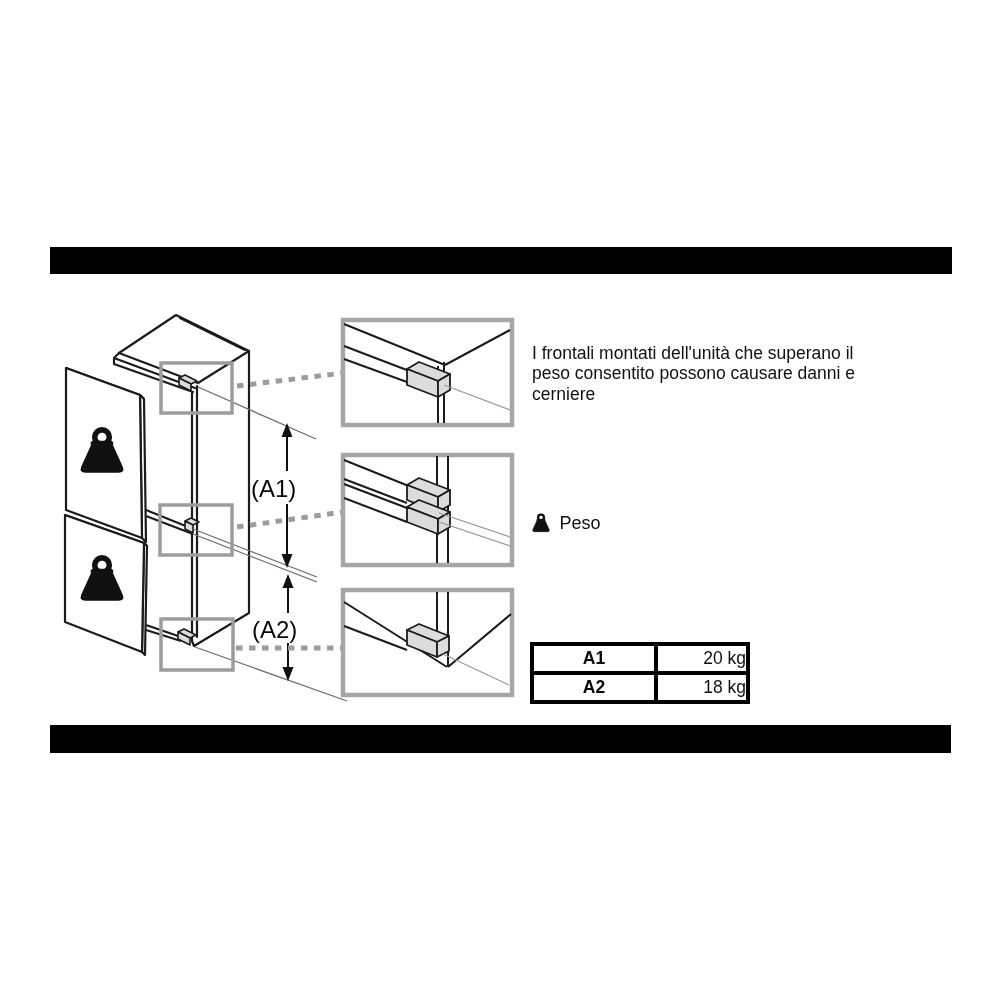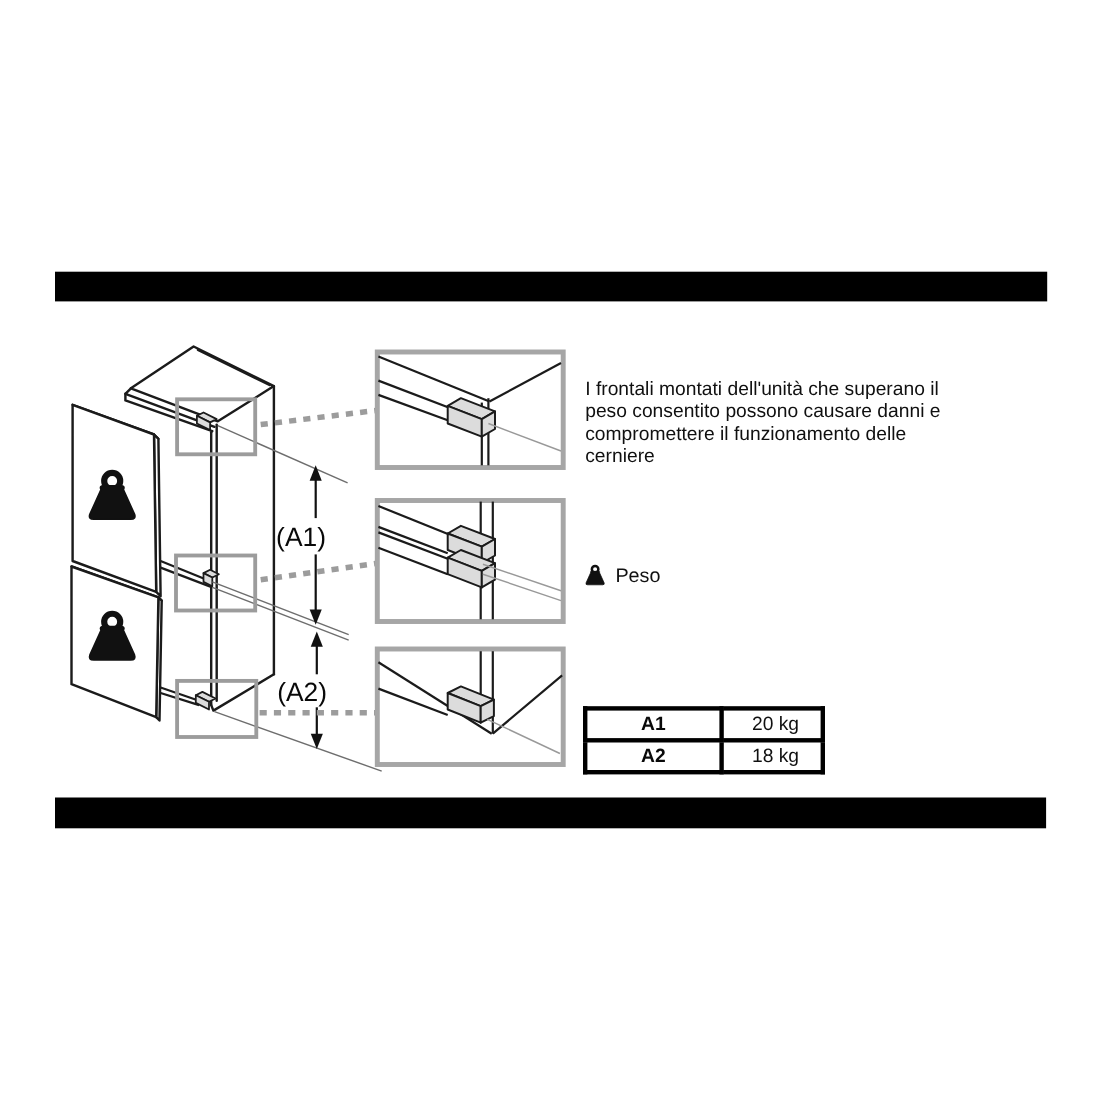--- a/index.html
+++ b/index.html
@@ -34,21 +34,21 @@
     border:4px solid #000000;
     height:25px;
     font-size:17.5px;
     padding:0;
     background:#fff;
   }
   .spec-table .key{
     width:120px;text-align:center;font-weight:bold;color:#090909;
   }
   .spec-table .val{
-    width:82px;text-align:center;padding-left:6px;color:#101010;
+    width:82px;text-align:right;padding-left:6px;color:#101010;
   }
 </style>
 </head>
 <body>
 
 <div class="abs bar" style="left:50px;top:247px;width:902px;height:27px;"></div>
 <div class="abs bar" style="left:50px;top:725px;width:901px;height:28px;"></div>
 
 <svg class="abs" style="left:0;top:0;" width="1000" height="1000" viewBox="0 0 1000 1000">
   <defs>
@@ -192,21 +192,20 @@
 
 <div class="abs dim-label" style="left:251px;top:475px;">(A1)</div>
 <div class="abs dim-label" style="left:252px;top:616px;">(A2)</div>
 
 <div class="abs" style="left:532px;top:279px;">
 </div>
 
 <div class="abs" style="left:532px;top:343px;">
   <div class="body-line">I frontali montati dell'unità che superano il</div>
   <div class="body-line">peso consentito possono causare danni e</div>
-  <div class="body-line">compromettere il funzionamento delle</div>
   <div class="body-line">cerniere</div>
 </div>
 
 <div class="abs" style="left:531px;top:468px;margin-top:44px;">
   <svg width="20" height="22" viewBox="-22 -26 44 46" style="vertical-align:middle">
     <use href="#wsym"></use>
   </svg>
   <span class="peso-label" style="margin-left:4px;vertical-align:middle;">Peso</span>
 </div>
 

